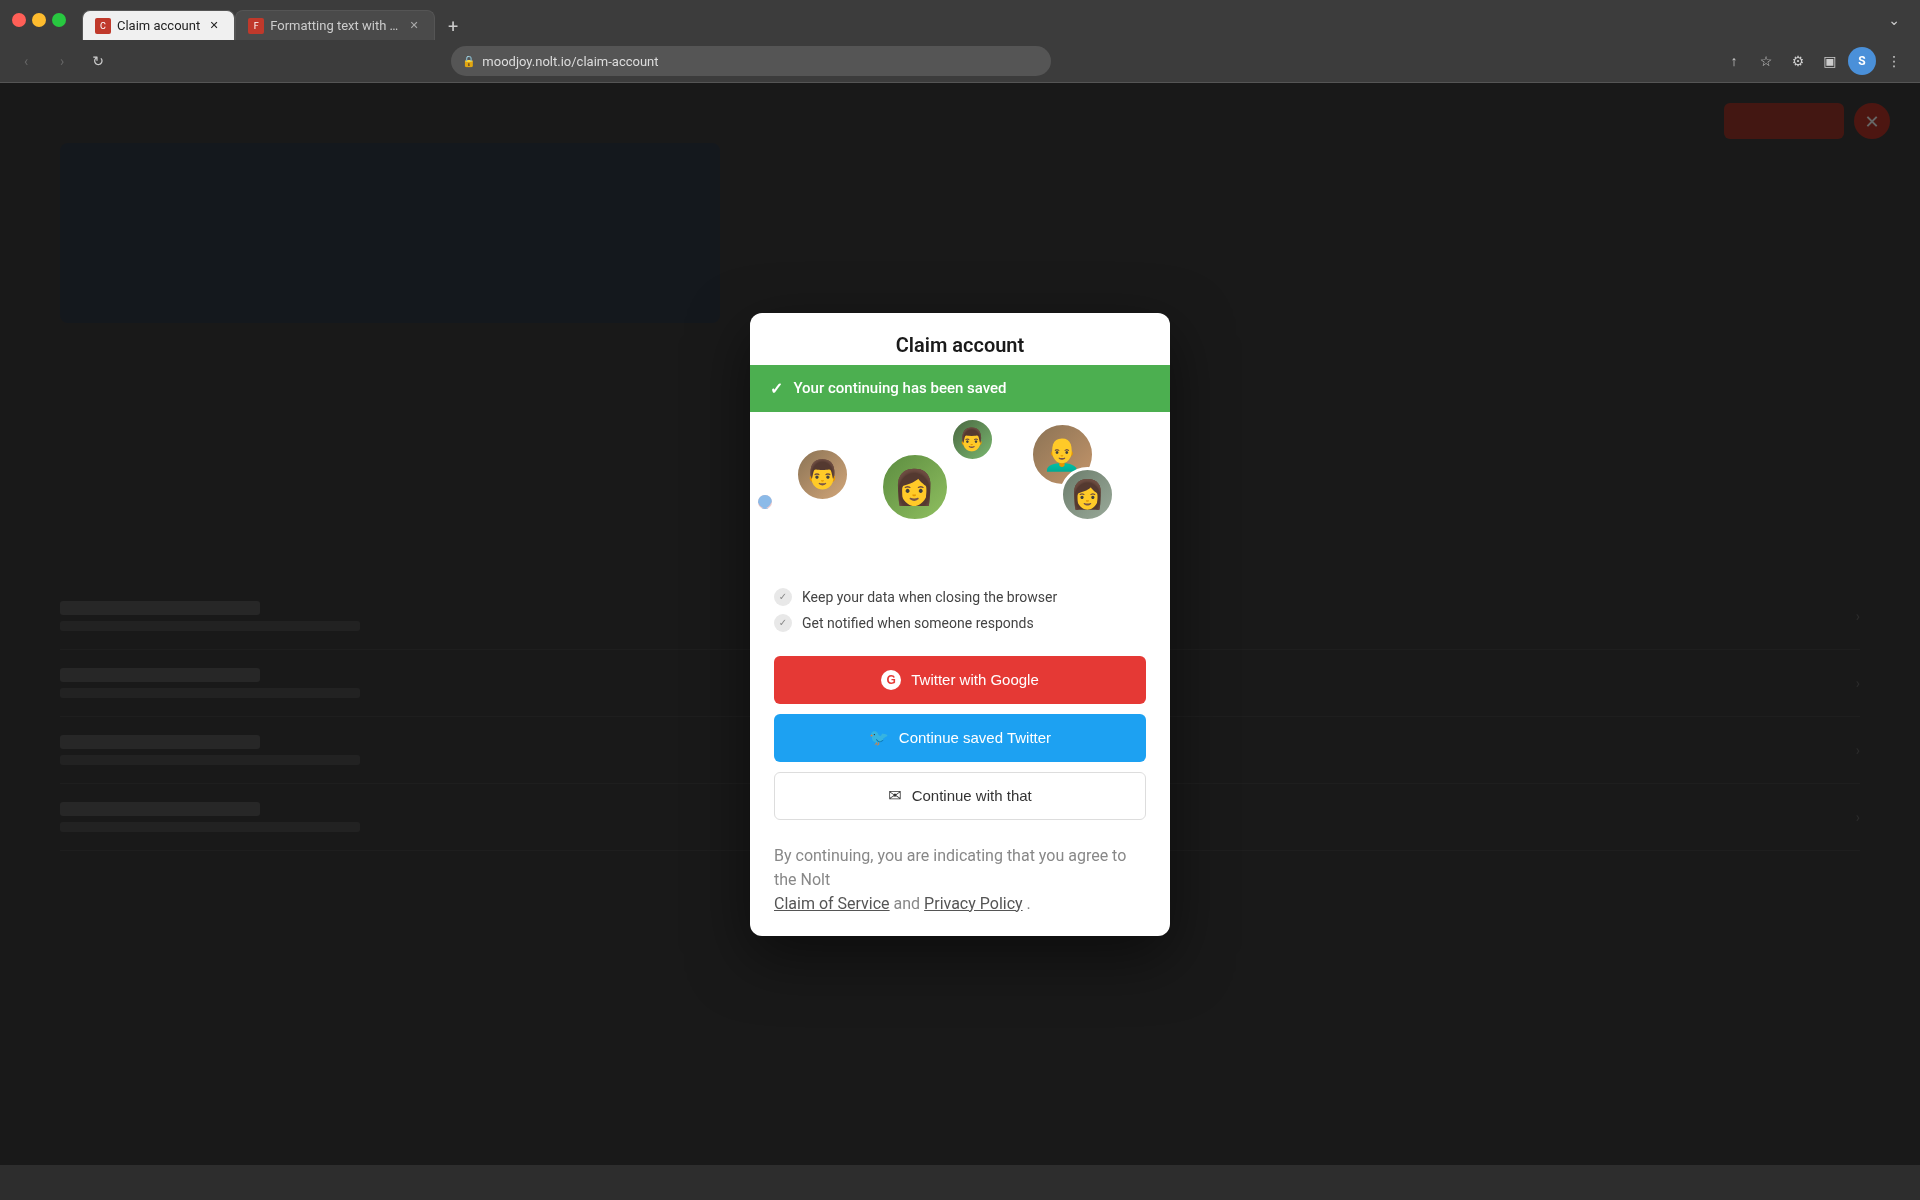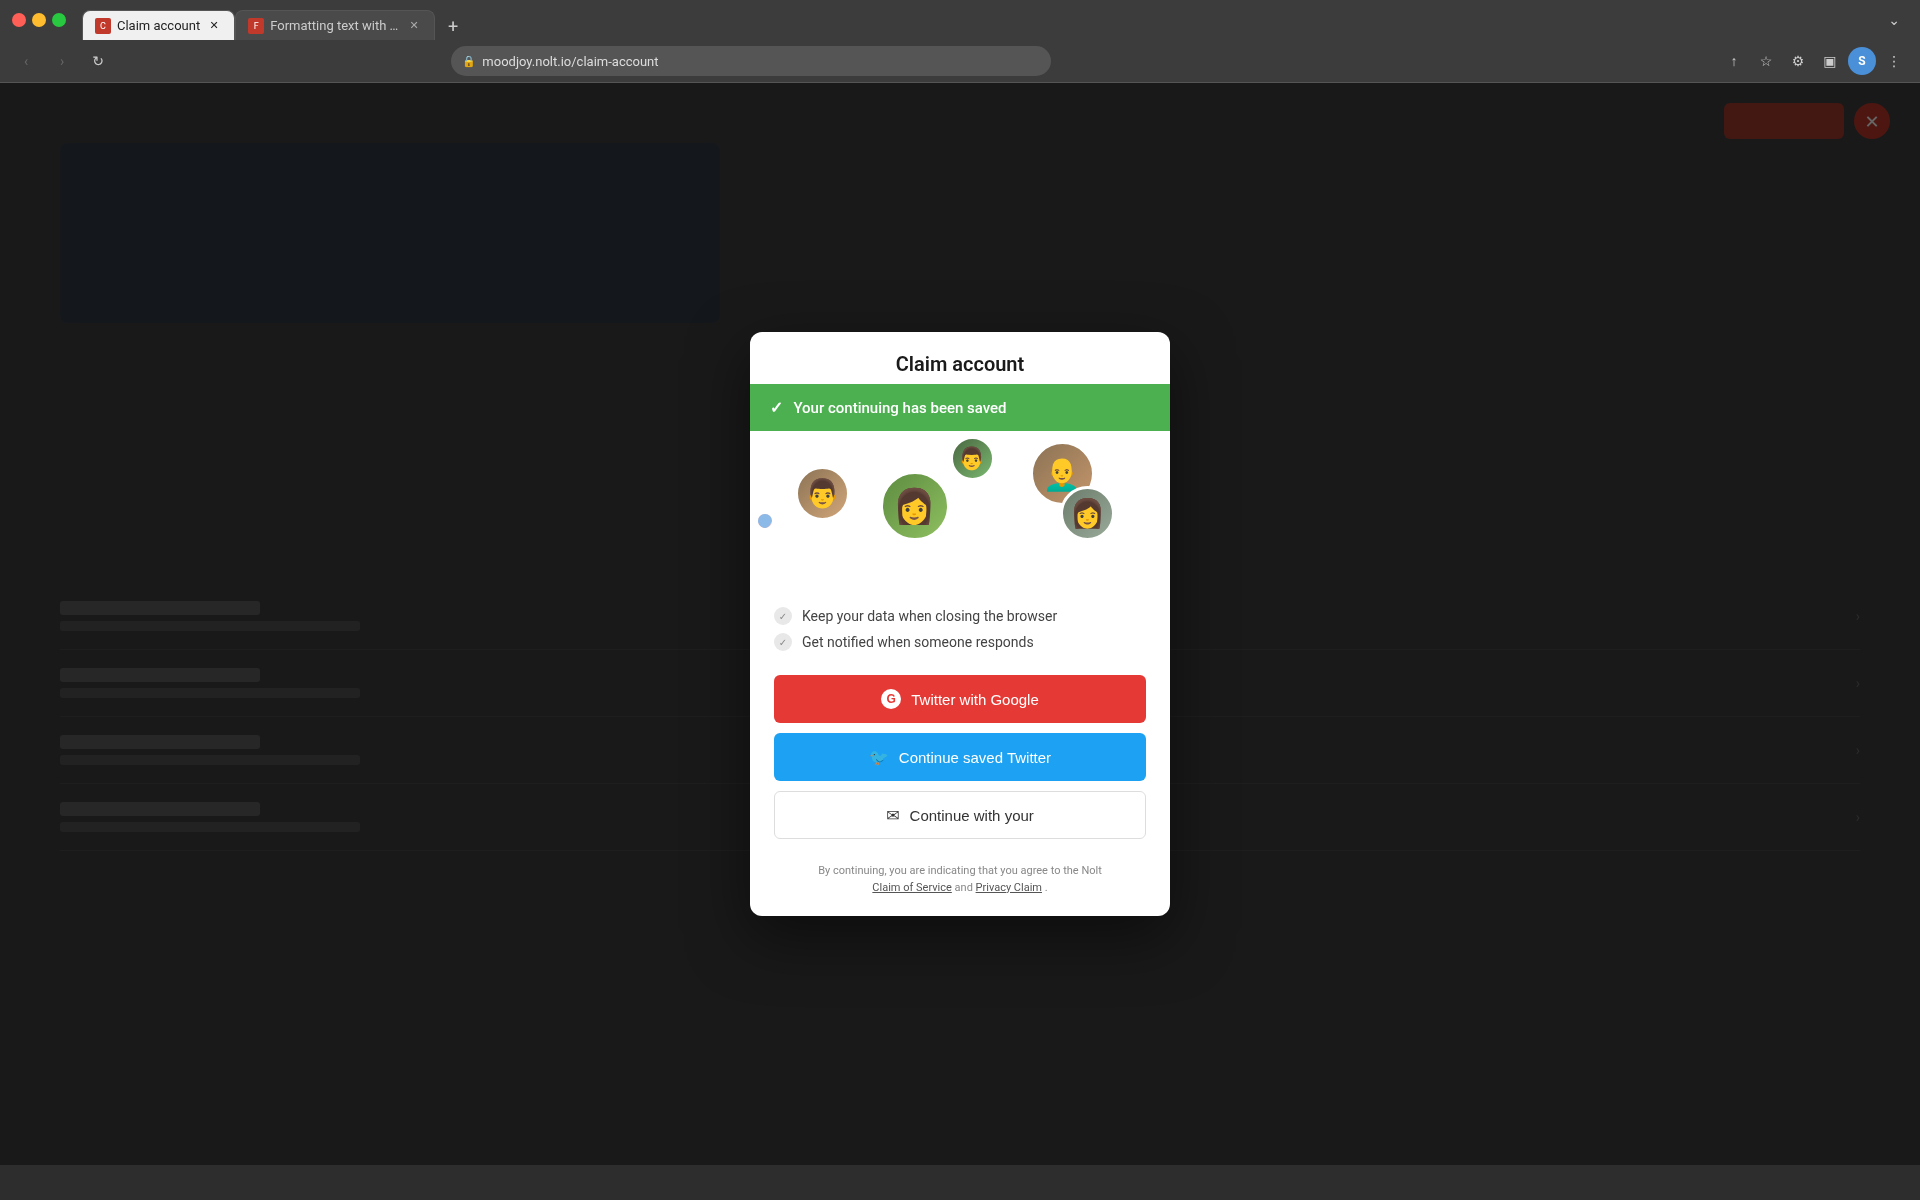--- a/index.html
+++ b/index.html
@@ -473,22 +473,22 @@
       font-weight: 500;
       cursor: pointer;
       display: flex;
       align-items: center;
       justify-content: center;
       gap: 10px;
     }
 
     .modal-footer {
       padding: 8px 24px 20px;
-      text-align: center;
-      font-size: 11px;
+      text-align: left;
+      font-size: 16px;
       color: #888;
       line-height: 1.5;
     }
 
     .modal-footer a {
       color: #555;
       text-decoration: underline;
     }
 
     .bg-list-items {
@@ -634,29 +634,29 @@
         <button class="btn-google">
           <span style="width:20px; height:20px; background:white; border-radius:50%; display:flex; align-items:center; justify-content:center; color:#e53935; font-weight:bold; font-size:12px; flex-shrink:0;">G</span>
           <span>Twitter with Google</span>
         </button>
         <button class="btn-twitter">
           <span style="font-size:16px; color:white;">🐦</span>
           <span>Continue saved Twitter</span>
         </button>
         <button class="btn-email">
           <span style="font-size:16px;">✉</span>
-          <span>Continue with your</span>
+          <span>Continue with that</span>
         </button>
       </div>
 
       <div class="modal-footer">
         <span>By continuing, you are indicating that you agree to the Nolt</span>
         <br>
         <a href="#">Claim of Service</a>
         <span>and</span>
-        <a href="#">Privacy Claim</a>
+        <a href="#">Privacy Policy</a>
         <span>.</span>
       </div>
 
     </div>
   </div>
 
 </div>
 
 </body></html>

